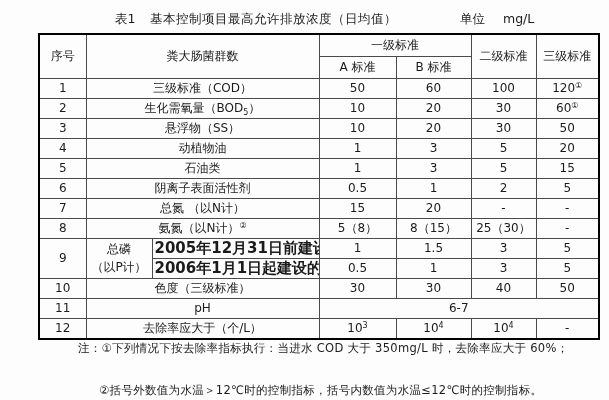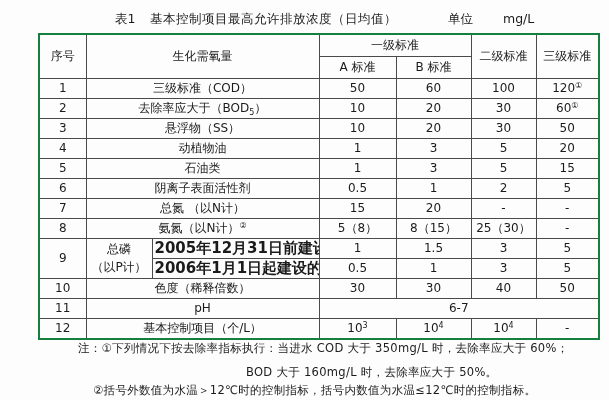--- a/index.html
+++ b/index.html
@@ -9,49 +9,49 @@
     font-family:"DejaVu Sans","Liberation Sans",sans-serif;
     color:#1b1b1b;
     -webkit-font-smoothing:antialiased;
   }
   .page{position:relative;width:603px;height:400px;overflow:hidden;}
 
   
   .title-bar{position:absolute;left:0;top:11px;width:100%;height:16px;font-size:12.5px;}
   .title-label{position:absolute;left:115px;top:0;}
   .title-text{position:absolute;left:150px;top:0;letter-spacing:0.5px;}
-  .unit-label{position:absolute;left:448px;top:0;}
+  .unit-label{position:absolute;left:460px;top:0;}
   .unit-value{position:absolute;left:503px;top:0;}
 
   
   table.t{
     position:absolute;left:38px;top:33px;
     width:560px;
     border-collapse:collapse;table-layout:fixed;
     font-size:12px;
   }
-  table.t{border:2px solid #15803d;}
+  table.t{border:2px solid #000000;}
   table.t td{
     border:1px solid #4a4a4a;
     text-align:center;vertical-align:middle;
     height:19px;padding:0 2px;line-height:1.05;
     overflow:hidden;white-space:nowrap;
   }
   table.t tr.hdr td{height:21px;}
   td.item{text-align:left;padding-left:9px;}
   td.cond{text-align:center;font-size:15px;font-weight:bold;}
   .sup{font-size:8px;position:relative;top:-4px;line-height:0;}
   .sub5{font-size:8px;position:relative;top:3px;line-height:0;}
   .two-line div{line-height:1.45;}
 
   
   .note{position:absolute;font-size:11.5px;letter-spacing:0.3px;}
   .note1{left:78px;top:341px;}
   .note1b{left:246px;top:365px;}
-  .note2{left:93px;top:383px;}
+  .note2{left:99px;top:383px;}
 </style>
 </head>
 <body>
 
 <div class="page">
 
   <div class="title-bar">
     <span class="title-label">表1</span>
     <span class="title-text">基本控制项目最高允许排放浓度（日均值）</span>
     <span class="unit-label">单位</span>
@@ -65,42 +65,42 @@
         <col style="width:167px">
       <col style="width:77px">
         <col style="width:75px">
         <col style="width:65px">
         <col style="width:63px">
     </colgroup>
 
     <tbody>
         <tr class="hdr">
       <td rowspan="2">序号</td>
-      <td rowspan="2" colspan="2">生化需氧量</td>
+      <td rowspan="2" colspan="2">粪大肠菌群数</td>
       <td colspan="2">一级标准</td>
       <td rowspan="2">二级标准</td>
       <td rowspan="2">三级标准</td>
     </tr>
     <tr class="hdr">
       <td>A 标准</td>
       <td>B 标准</td>
     </tr>
 
     <tr>
       <td>1</td>
       <td class="item" colspan="2">三级标准（COD）</td>
       <td>50</td>
       <td>60</td>
       <td>100</td>
       <td><span>120</span><span class="sup">①</span></td>
     </tr>
 
     <tr>
       <td>2</td>
-      <td class="item" colspan="2"><span>去除率应大于（BOD</span><span class="sub5">5</span><span>）</span></td>
+      <td class="item" colspan="2"><span>生化需氧量（BOD</span><span class="sub5">5</span><span>）</span></td>
       <td>10</td>
       <td>20</td>
       <td>30</td>
       <td><span>60</span><span class="sup">①</span></td>
     </tr>
 
     <tr>
       <td>3</td>
       <td class="item" colspan="2">悬浮物（SS）</td>
       <td>10</td>
@@ -169,41 +169,40 @@
     <tr>
       <td class="cond">2006年1月1日起建设的</td>
       <td>0.5</td>
       <td>1</td>
       <td>3</td>
       <td>5</td>
     </tr>
 
     <tr>
       <td>10</td>
-      <td class="item" colspan="2">色度（稀释倍数）</td>
+      <td class="item" colspan="2">色度（三级标准）</td>
       <td>30</td>
       <td>30</td>
       <td>40</td>
       <td>50</td>
     </tr>
 
     <tr>
       <td>11</td>
       <td class="item" colspan="2">pH</td>
       <td colspan="4">6-7</td>
     </tr>
 
     <tr>
       <td>12</td>
-      <td class="item" colspan="2">基本控制项目（个/L）</td>
+      <td class="item" colspan="2">去除率应大于（个/L）</td>
       <td><span>10</span><span class="sup">3</span></td>
       <td><span>10</span><span class="sup">4</span></td>
       <td><span>10</span><span class="sup">4</span></td>
       <td>-</td>
     </tr>
   </tbody>
     </table>
 
   <div class="note note1">注：①下列情况下按去除率指标执行：当进水 COD 大于 350mg/L 时，去除率应大于 60%；</div>
-  <div class="note note1b">BOD 大于 160mg/L 时，去除率应大于 50%。</div>
   <div class="note note2">②括号外数值为水温＞12℃时的控制指标，括号内数值为水温≤12℃时的控制指标。</div>
 
 </div>
 
 </body></html>

